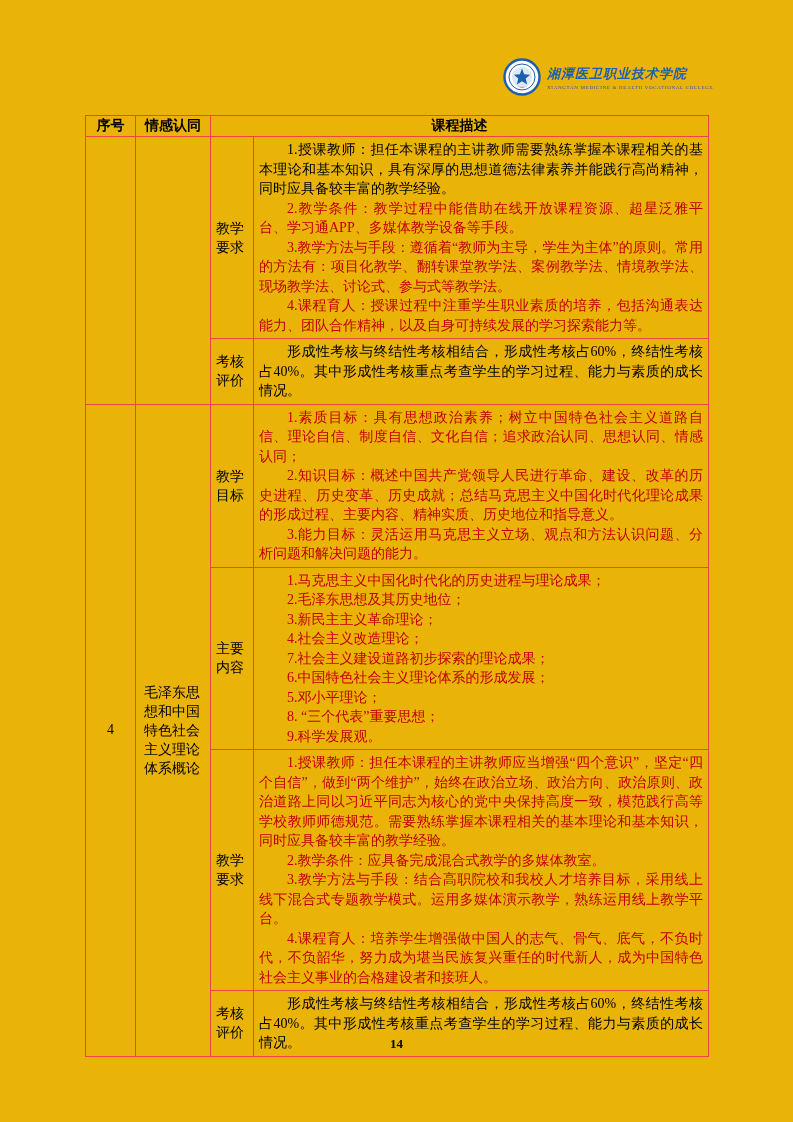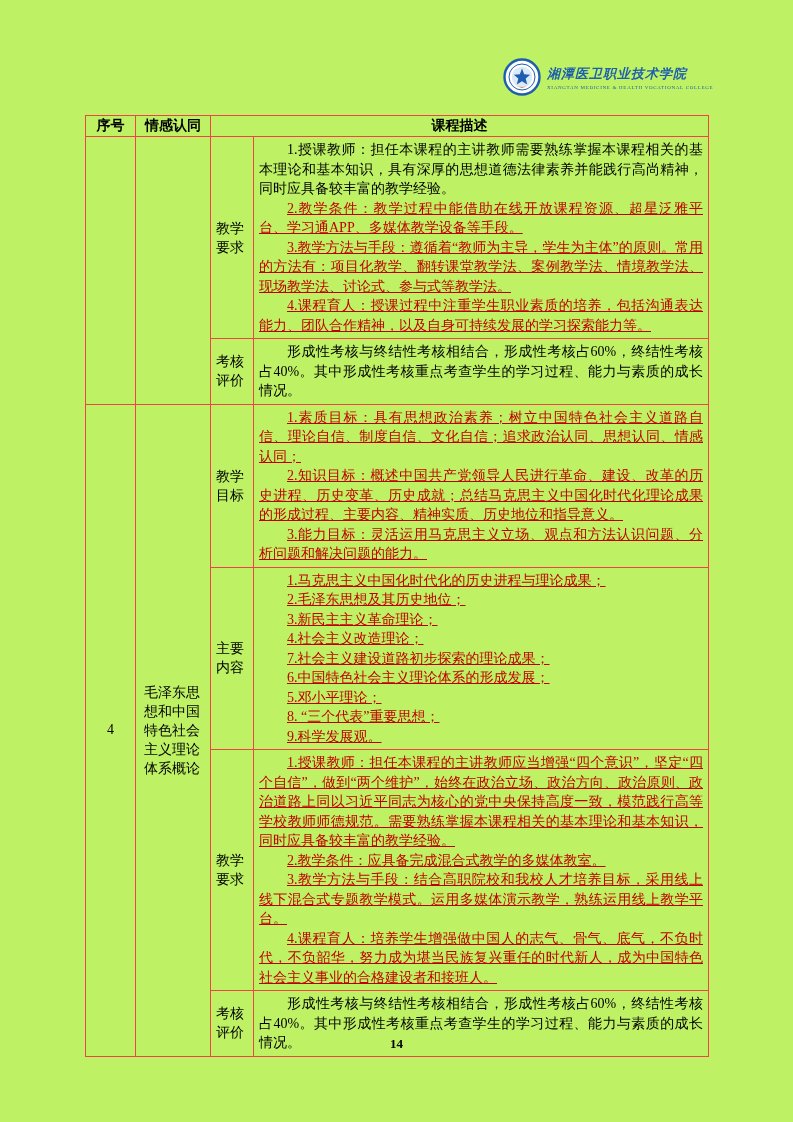--- a/index.html
+++ b/index.html
@@ -4,21 +4,21 @@
 <style>
   * { margin:0; padding:0; box-sizing:border-box; }
   html,body { background:#ffffff; }
   body {
     width:793px; height:1122px;
     font-family:"Liberation Serif","DejaVu Serif",serif;
     color:#000;
   }
   .page {
     position:relative; width:793px; height:1122px;
-    background:#bef264; overflow:hidden;
+    background:#eab308; overflow:hidden;
   }
 
   
   .logo {
     position:absolute; top:58px; left:503px;
     display:flex; align-items:center; gap:6px;
   }
   .logo-text .zh {
     font-size:13px; font-weight:bold; font-style:italic;
     color:#1d5fae; letter-spacing:1px; white-space:nowrap;
@@ -41,21 +41,21 @@
     height:21px; padding:1px 2px;
   }
   td.idx   { text-align:center; font-size:14px; }
   td.cname { font-size:14px; padding:2px 8px; line-height:19px; }
   td.slabel{ text-align:left; font-size:14px; padding:2px 5px; line-height:19px; }
   td.scontent { font-size:14px; padding:3px 5px 3px 5px; vertical-align:middle;margin-left:12px; }
   .para {
     text-indent:2em; text-align:justify; line-height:19.5px;
     font-size:14px;
   }
-  .red { color:var(--revision-red,#c00000);text-decoration:underline; }
+  .red { color:var(--revision-red,#c00000); }
 
   
   .pageno {
     position:absolute; top:1036px; left:0; width:100%;
     text-align:center; font-size:13px; color:#000;font-weight:bold;
   }
 </style>
 </head>
 <body>
 

